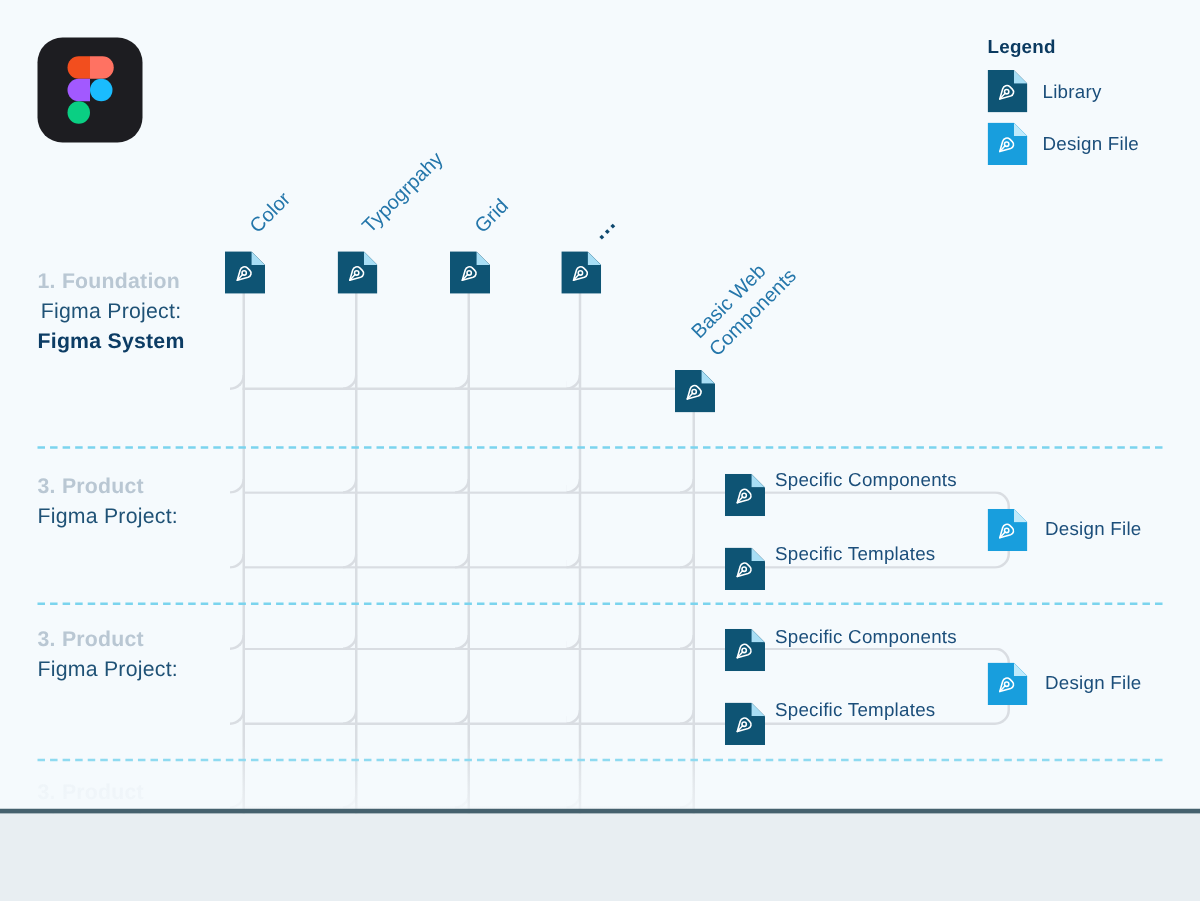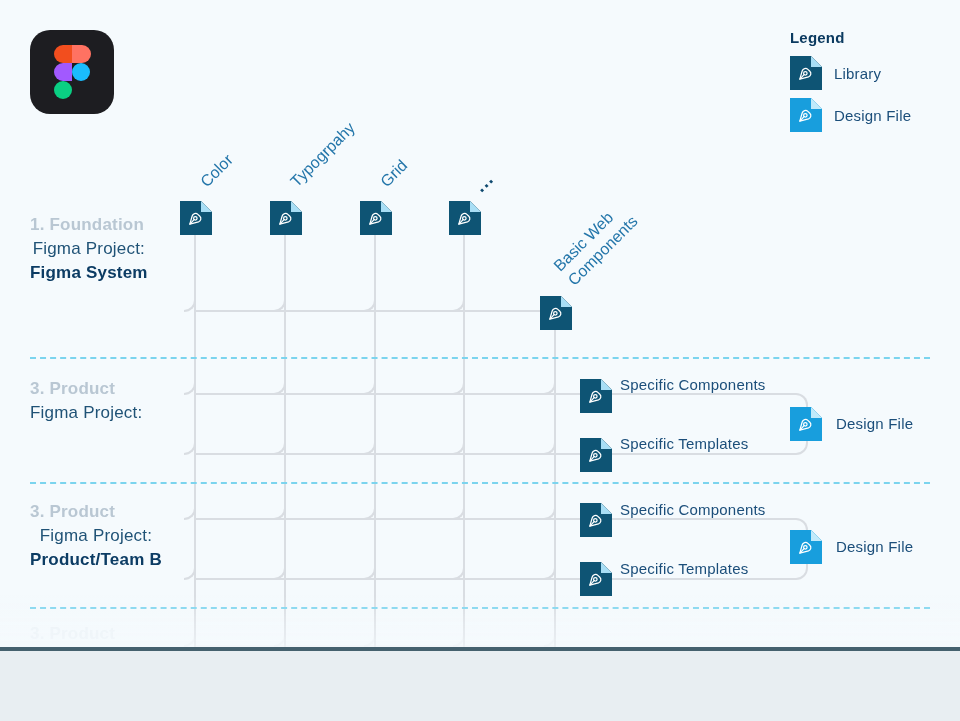--- a/index.html
+++ b/index.html
@@ -217,21 +217,20 @@
         <path d="M4.6 19.4 L7.4 9.6 C8.3 6.6 12 5.5 14.2 7.6 L16.6 9.9 C18.8 12 17.9 15.7 15 16.6 Z"></path>
         <circle cx="11.2" cy="12.4" r="2.1"></circle>
         <path d="M9.7 13.9 L4.6 19.4"></path>
       </svg>
     </div>
   <div class="item-label" style="left:836px;top:415px;">Design File</div>
 
   <div class="sec" style="top:500px;">
     <div class="t-muted">3. Product</div>
     <div class="t-reg">Figma Project:</div>
-    <div class="t-bold">Product/Team B</div>
   </div>
   <div class="file-icon dark" style="left:580px;top:503px;">
       <svg width="20" height="20" viewBox="0 0 24 24" fill="none" stroke="#ffffff" stroke-width="1.5" stroke-linejoin="round" stroke-linecap="round">
         <path d="M4.6 19.4 L7.4 9.6 C8.3 6.6 12 5.5 14.2 7.6 L16.6 9.9 C18.8 12 17.9 15.7 15 16.6 Z"></path>
         <circle cx="11.2" cy="12.4" r="2.1"></circle>
         <path d="M9.7 13.9 L4.6 19.4"></path>
       </svg>
     </div>
   <div class="item-label" style="left:620px;top:501px;">Specific Components</div>
   <div class="file-icon dark" style="left:580px;top:562px;">

